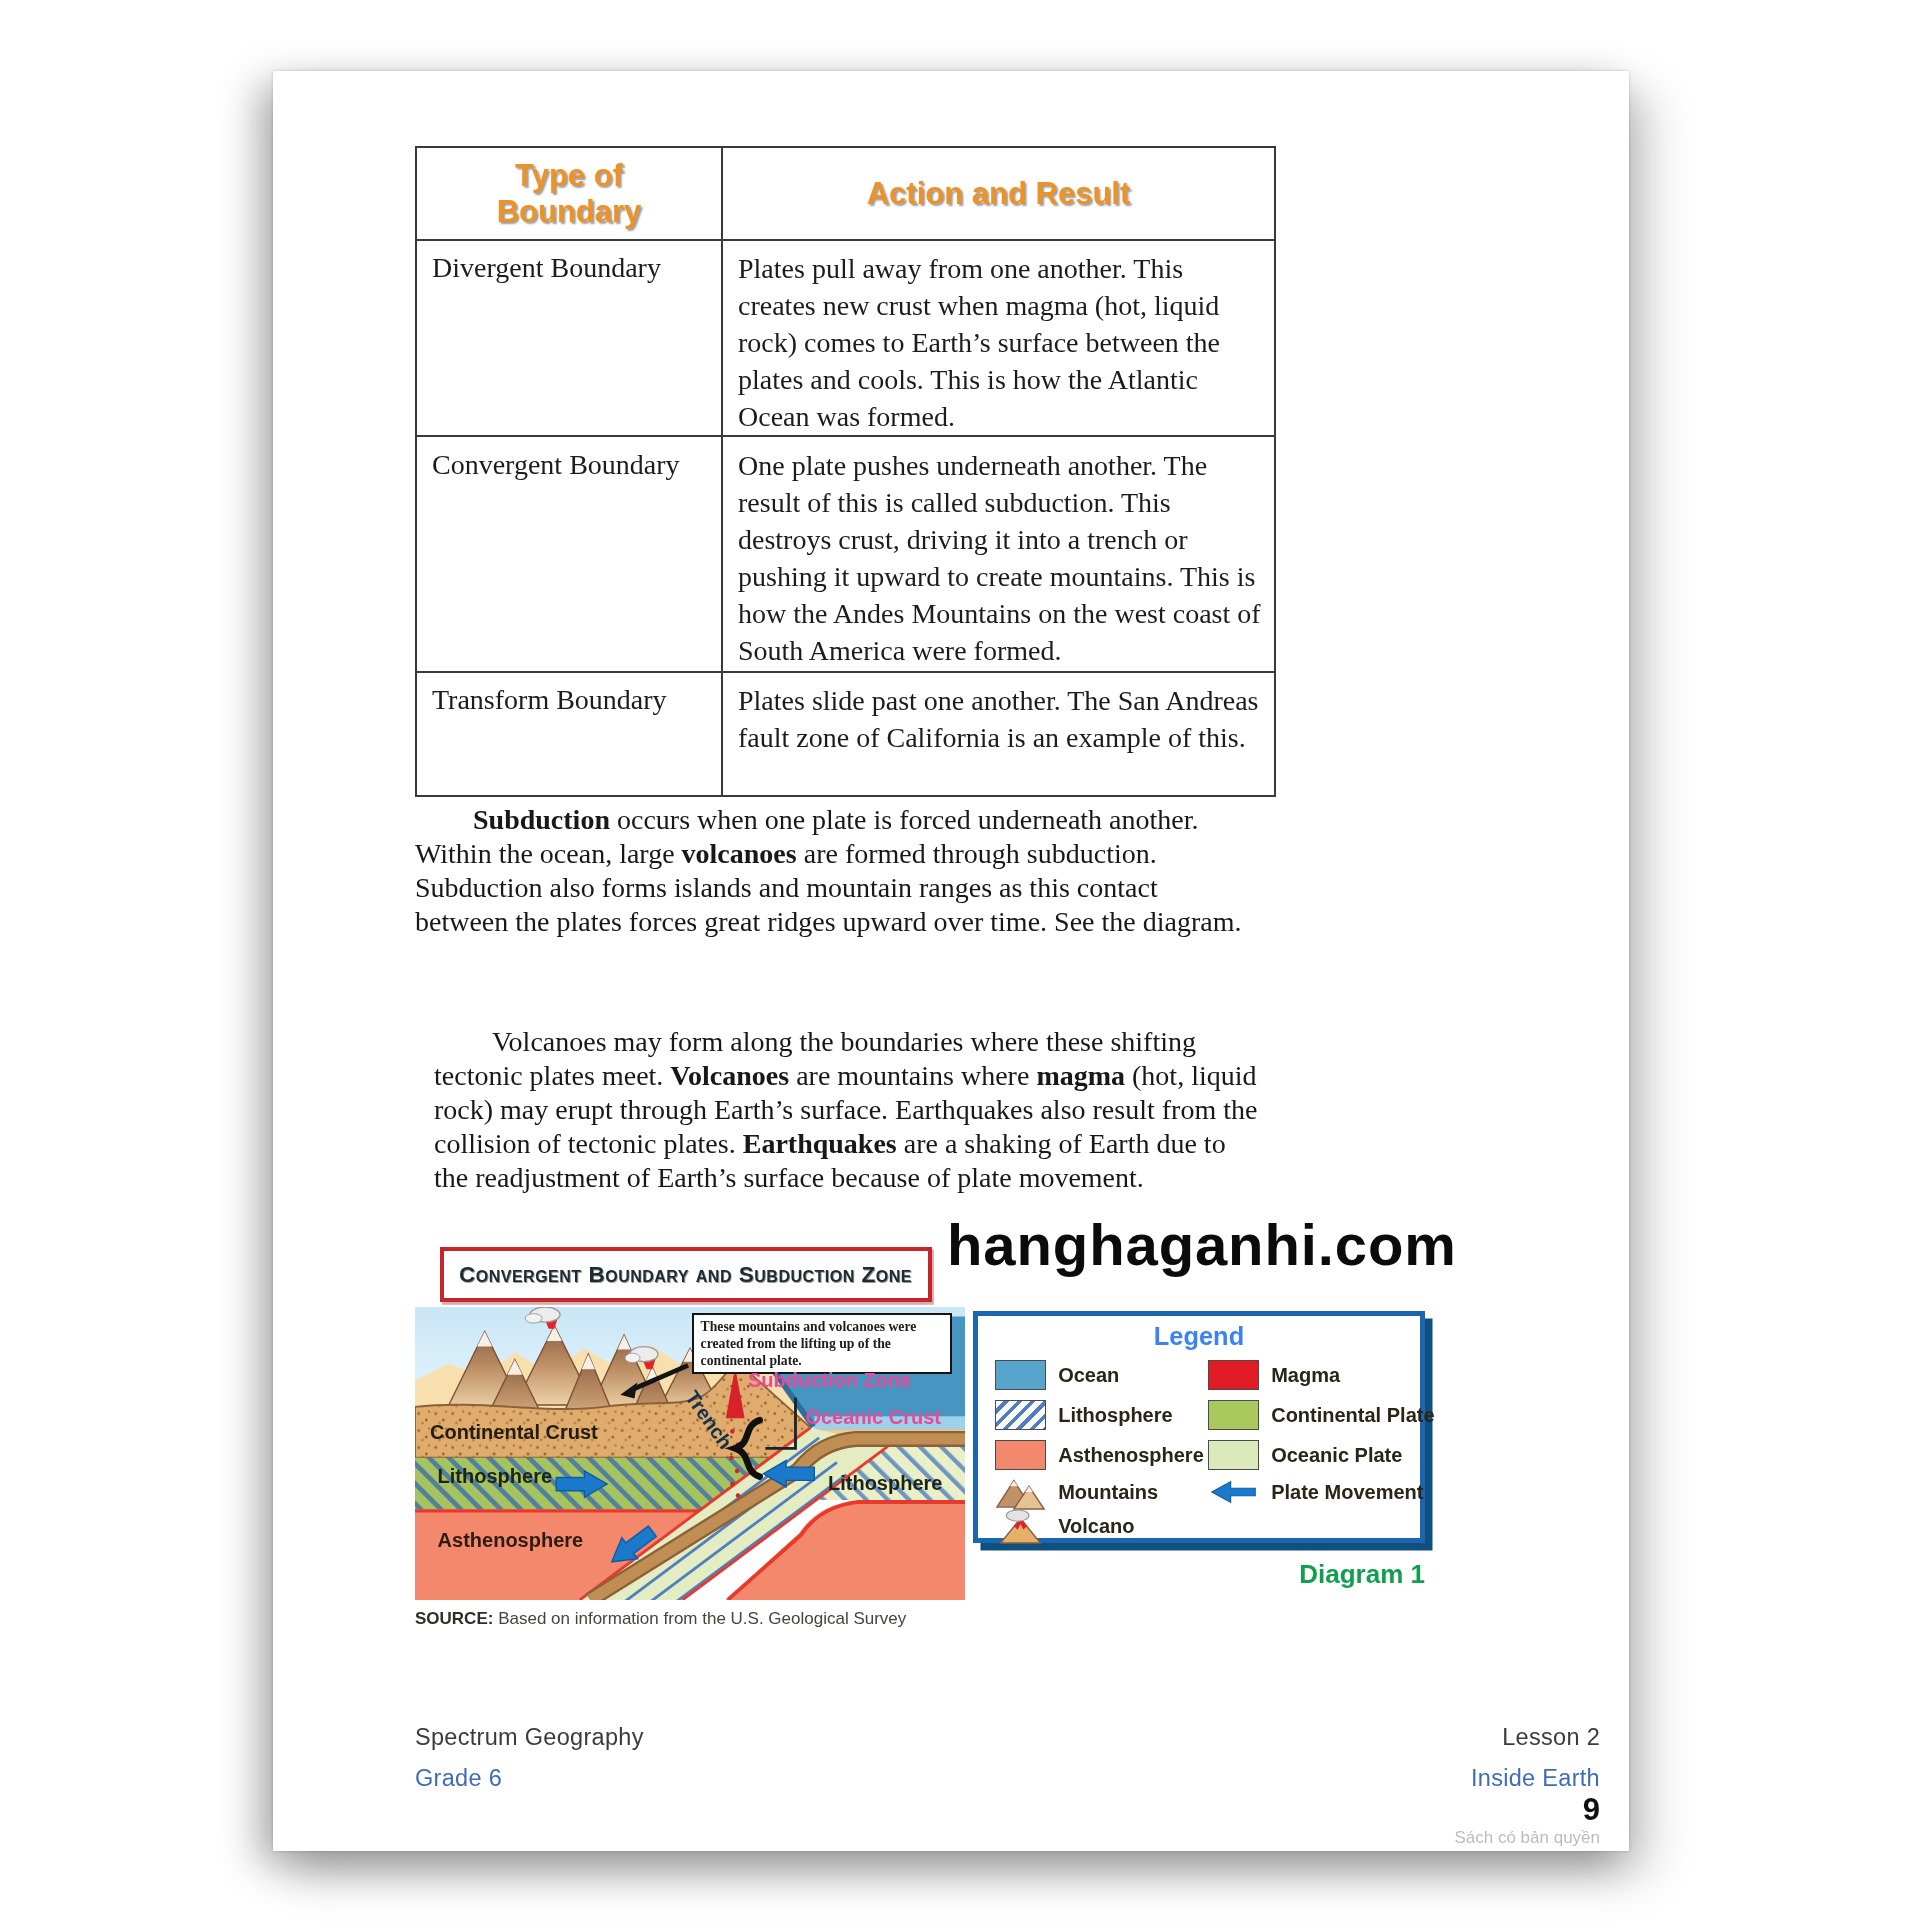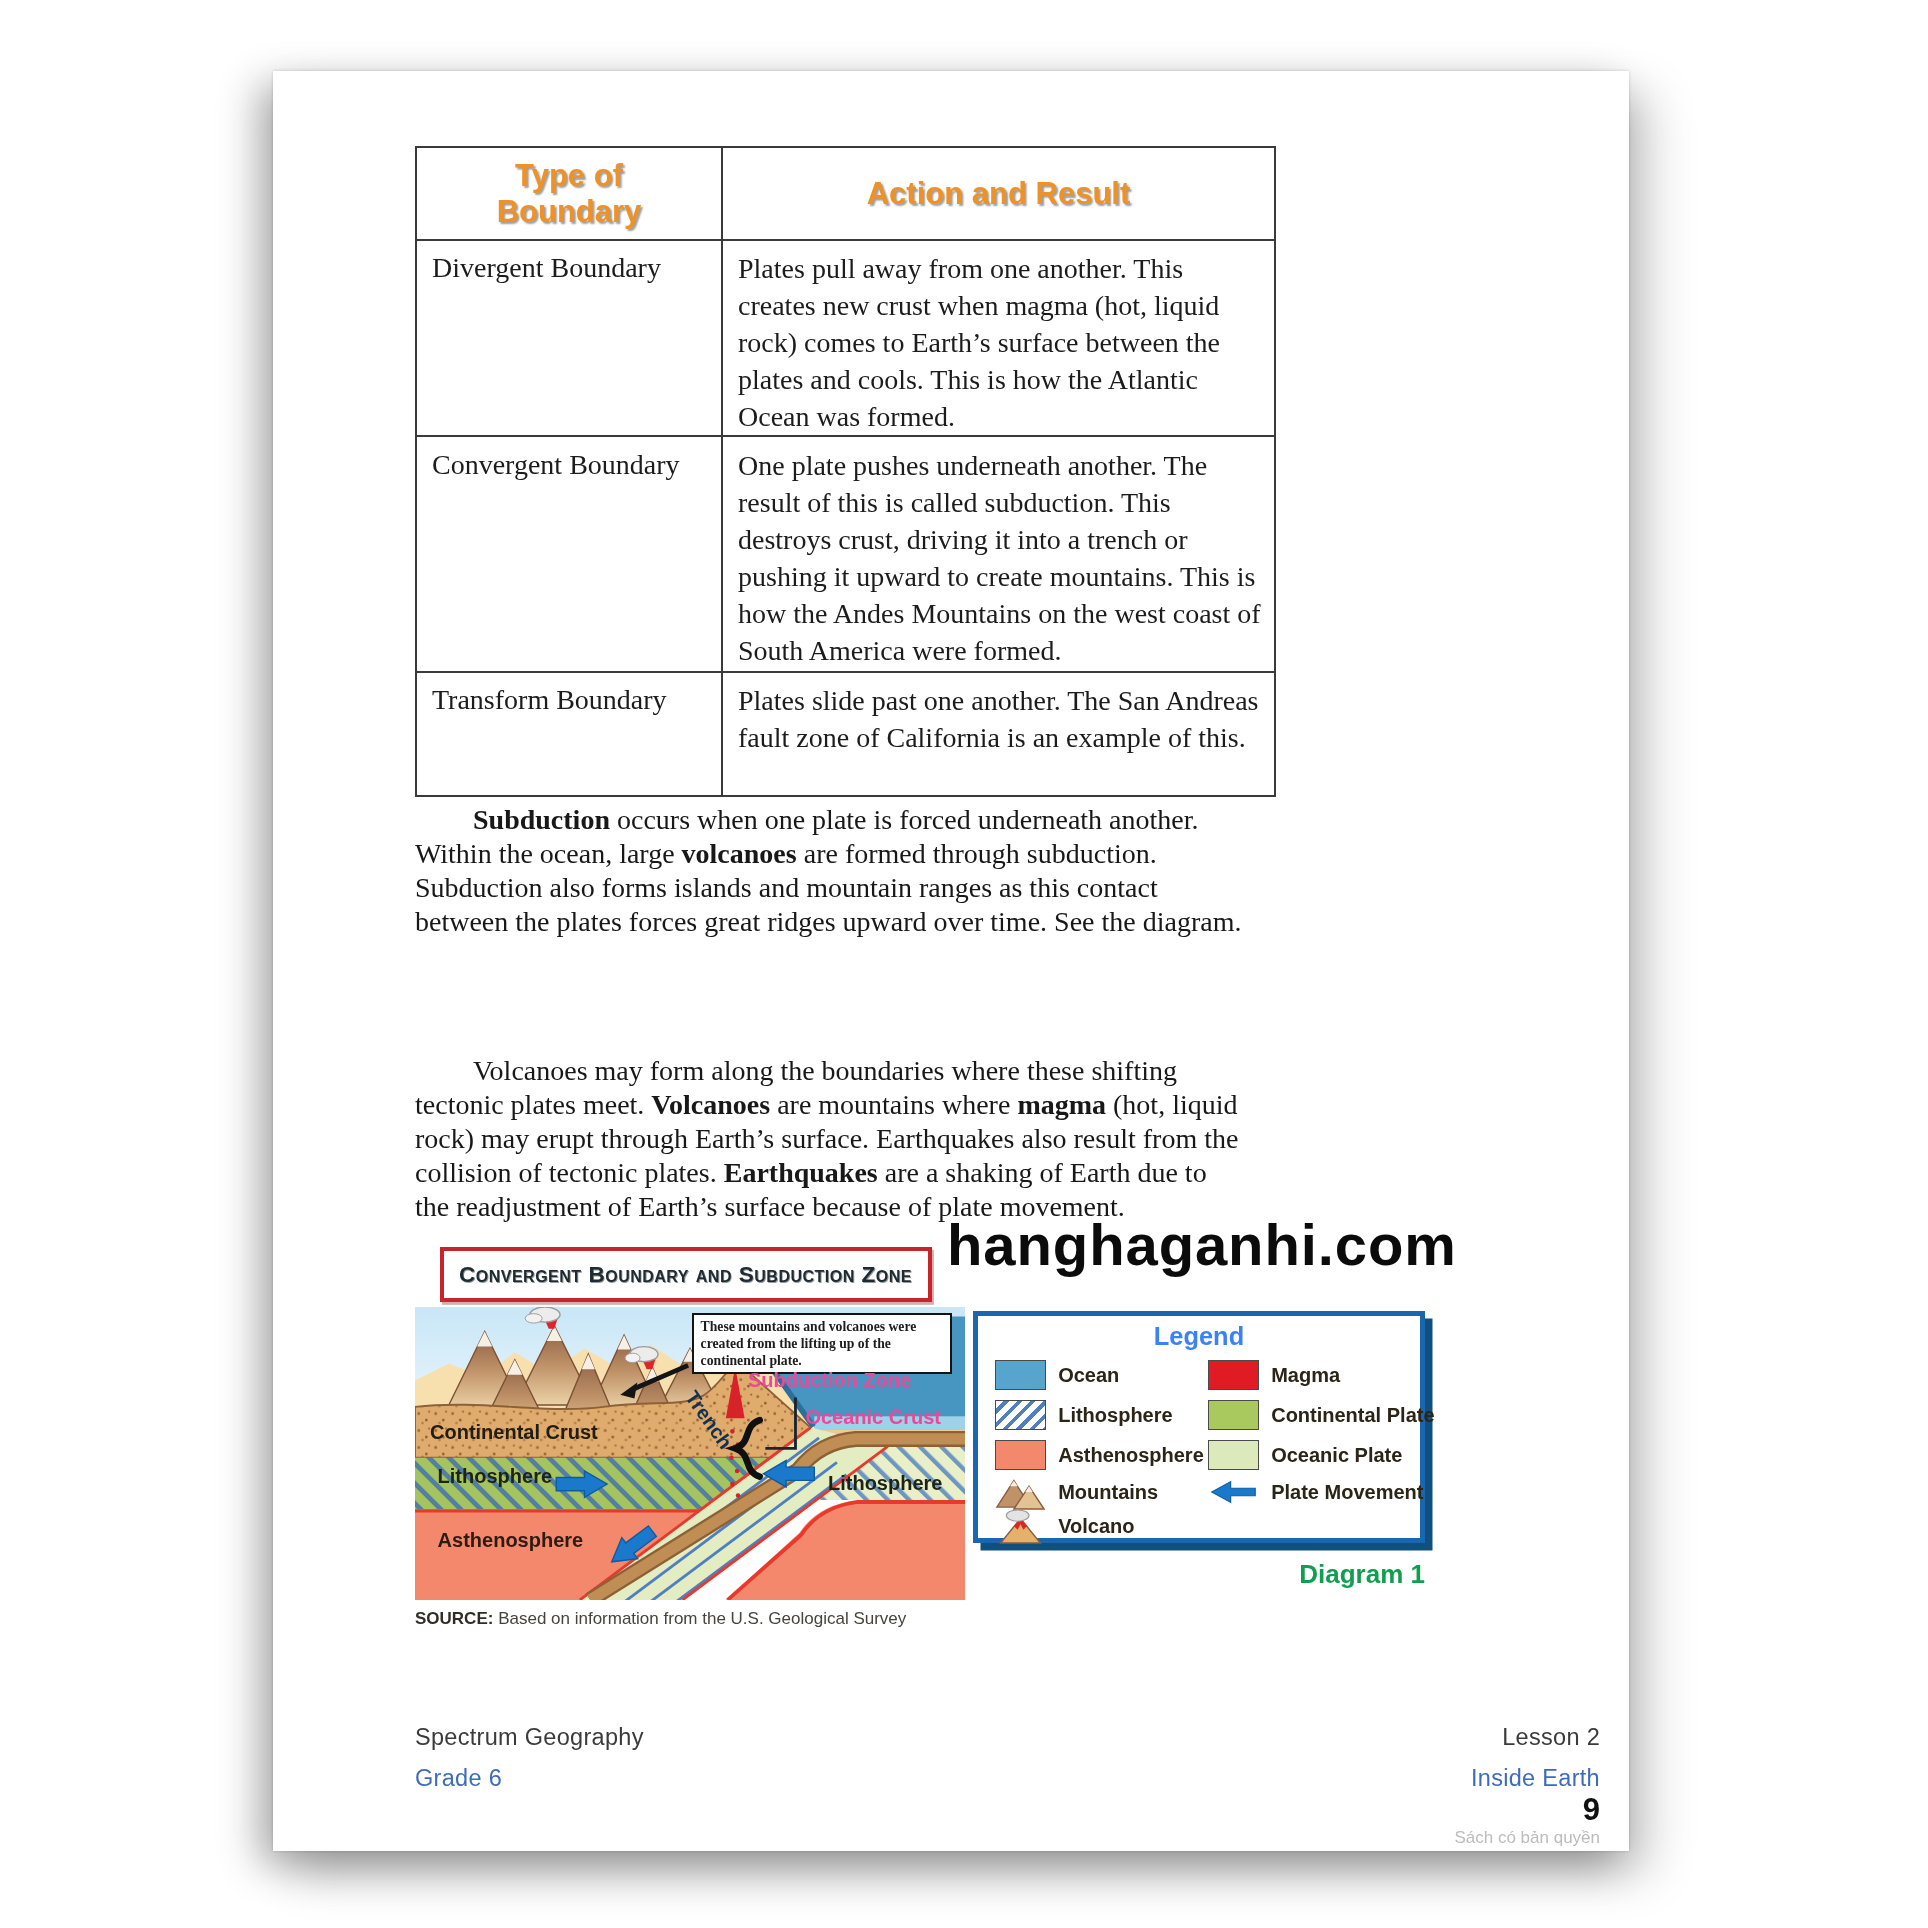--- a/index.html
+++ b/index.html
@@ -20,21 +20,21 @@
   td.c-type { vertical-align:top; font:28px/36px "Liberation Serif", serif; color:#1c1c1c;
               padding:9.4px 7.5px 0 15px; }
   td.c-action { vertical-align:top; font:28px/37px "Liberation Serif", serif; color:#1c1c1c;
                 padding:9.4px 13px 0 15px; }
   tr.r1 td { height:184px; } tr.r2 td { height:224px; } tr.r3 td { height:113px; }
 
   
   .para { position:absolute; left:142px; width:832px; font:28px/34px "Liberation Serif", serif;
           color:#181818; text-indent:58px; }
   .para b { font-weight:bold; }
-  #para1 { top:732px; } #para2 { top:983px; }
+  #para1 { top:732px; } #para2 { top:954px;margin-left:19px; }
 
   
   .watermark { position:absolute; left:674px; top:1141px; font:bold 58px/66px "Liberation Sans", sans-serif;
                color:#0b0b0b; letter-spacing:0.9px; }
 
   
   .diagram { position:absolute; left:142px; top:1176px; width:550px; height:354px; }
   .d-title { position:absolute; left:24.5px; top:0; width:484px; height:47px; background:#ffffff;
              border:4.7px solid #c8242b; border-radius:0; display:flex; align-items:center; justify-content:center;
              font:bold 22.6px "Liberation Sans", sans-serif; font-variant:small-caps; letter-spacing:0.5px;

